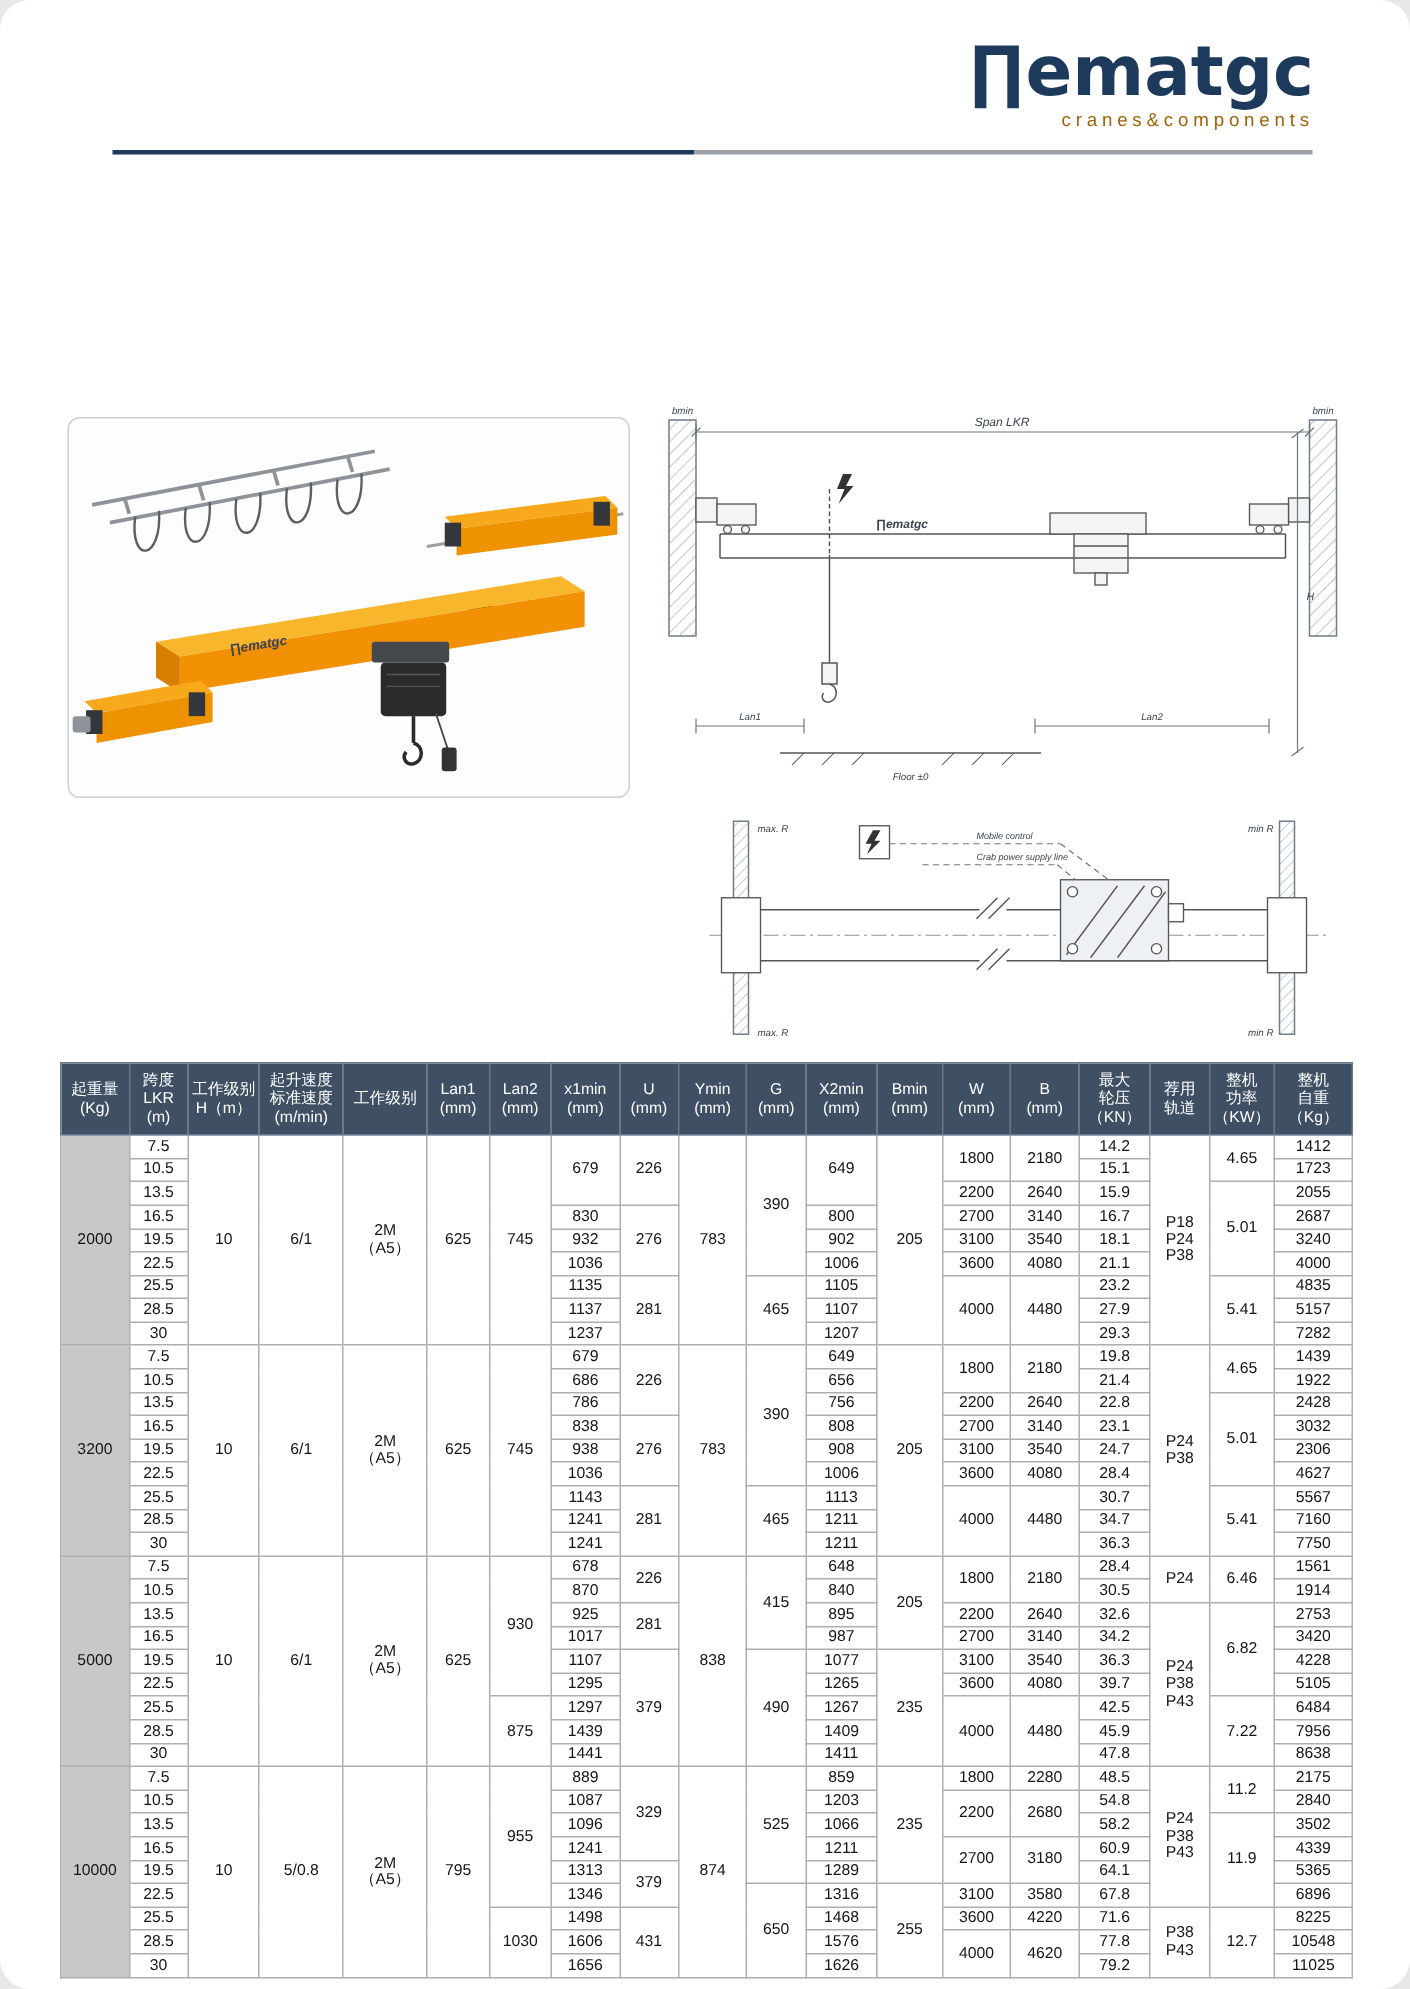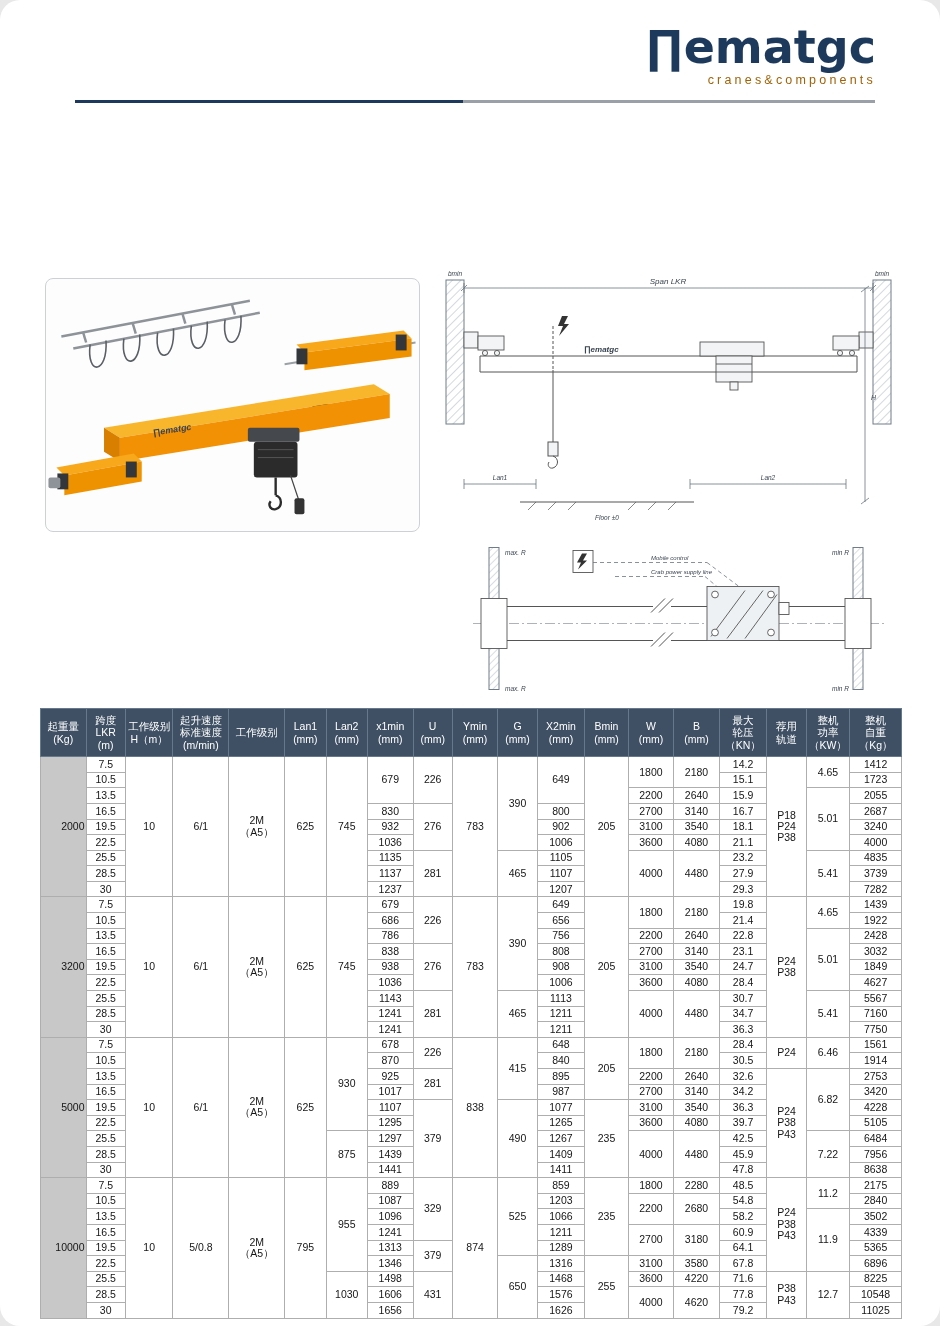--- a/index.html
+++ b/index.html
@@ -37,21 +37,21 @@
     background:#3f5064; color:#ffffff; font-weight:normal;
     font-size:10.5px; line-height:1.18; text-align:center; vertical-align:middle;
     border:1px solid #66788c; padding:5px 0; white-space:pre-line;
   }
   .spec-table tr { height:15.6px; }
   .spec-table td {
     border:1px solid #aeaeae; font-size:10.5px; line-height:1.08;
     text-align:center; vertical-align:middle; padding:0 1px;
     white-space:pre-line; color:#151515; background:#ffffff;
   }
-  .spec-table td.cap { background:#c8c8c8;text-align:right; }
+  .spec-table td.cap { background:#c8c8c8; }
 </style>
 </head>
 <body>
 
 <div class="page">
 
   <header class="brand">
     <div class="brand-text"><span class="brand-glyph">∏</span><span>ematgc</span></div>
     <div class="brand-tagline">cranes&amp;components</div>
   </header>
@@ -406,21 +406,21 @@
           <td rowspan="3">4480</td>
           <td rowspan="1">23.2</td>
           <td rowspan="3">5.41</td>
           <td rowspan="1">4835</td>
         </tr>
         <tr>
           <td rowspan="1">28.5</td>
           <td rowspan="1">1137</td>
           <td rowspan="1">1107</td>
           <td rowspan="1">27.9</td>
-          <td rowspan="1">3739</td>
+          <td rowspan="1">5157</td>
         </tr>
         <tr>
           <td rowspan="1">30</td>
           <td rowspan="1">1237</td>
           <td rowspan="1">1207</td>
           <td rowspan="1">29.3</td>
           <td rowspan="1">7282</td>
         </tr>
         <tr>
           <td rowspan="9" class="cap">3200</td>
@@ -472,21 +472,21 @@
           <td rowspan="1">23.1</td>
           <td rowspan="1">3032</td>
         </tr>
         <tr>
           <td rowspan="1">19.5</td>
           <td rowspan="1">938</td>
           <td rowspan="1">908</td>
           <td rowspan="1">3100</td>
           <td rowspan="1">3540</td>
           <td rowspan="1">24.7</td>
-          <td rowspan="1">1849</td>
+          <td rowspan="1">2306</td>
         </tr>
         <tr>
           <td rowspan="1">22.5</td>
           <td rowspan="1">1036</td>
           <td rowspan="1">1006</td>
           <td rowspan="1">3600</td>
           <td rowspan="1">4080</td>
           <td rowspan="1">28.4</td>
           <td rowspan="1">4627</td>
         </tr>

